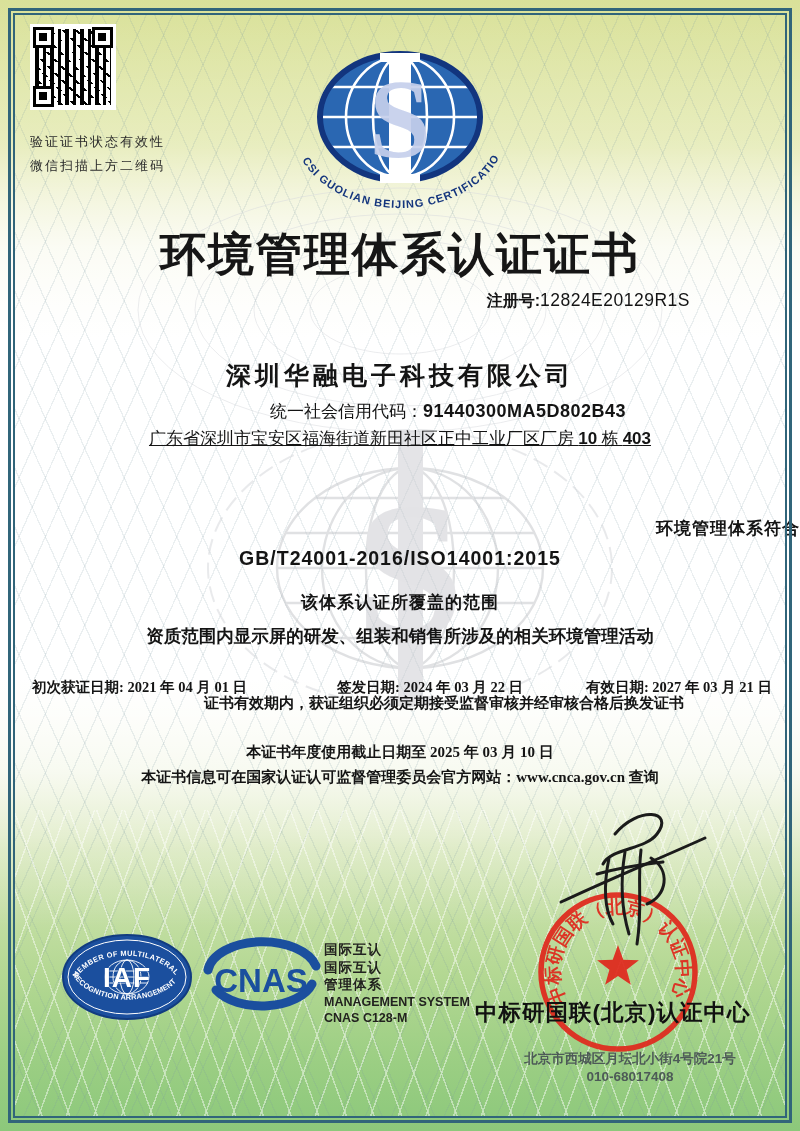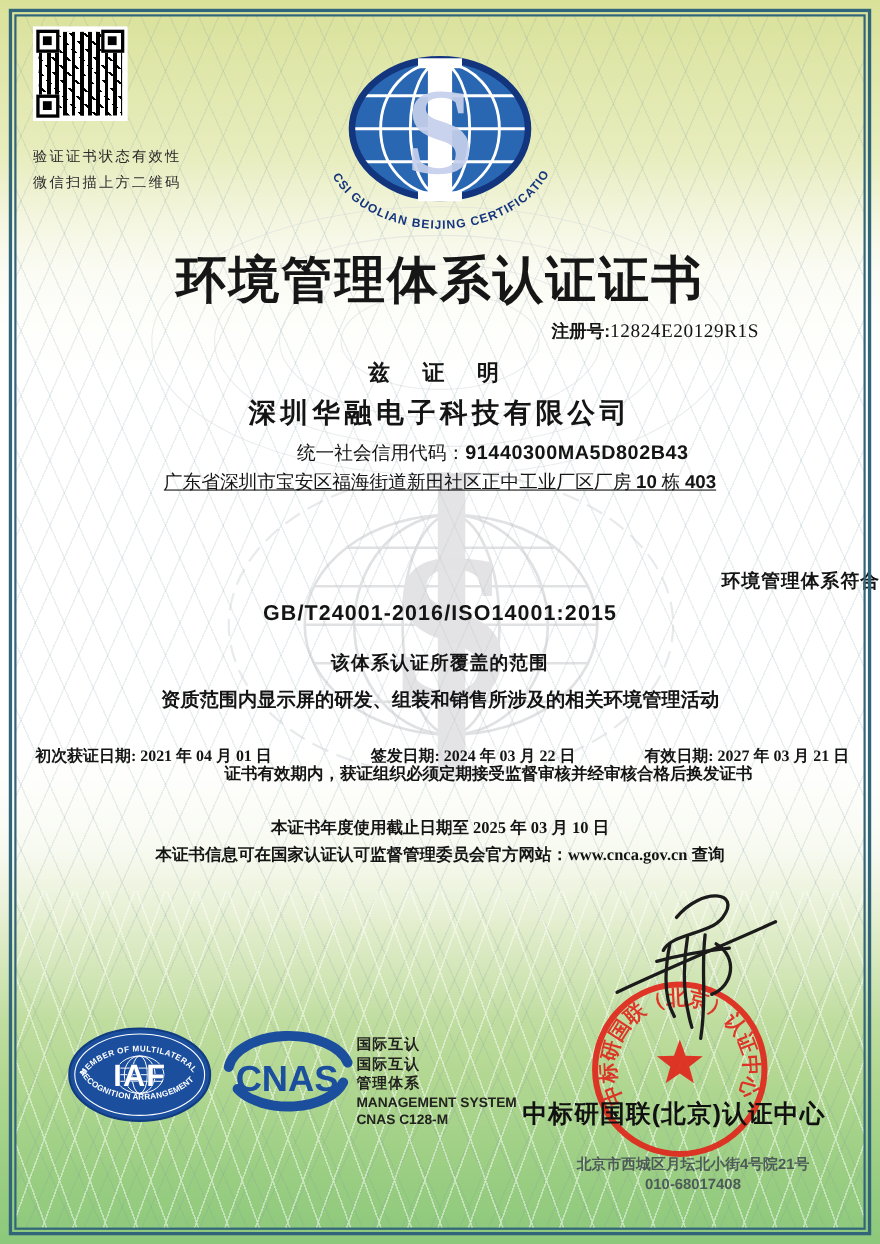--- a/index.html
+++ b/index.html
@@ -36,21 +36,21 @@
       repeating-linear-gradient(90deg,#000 0 3.5px, transparent 3.5px 7.5px),
       repeating-linear-gradient(0deg, transparent 0 3.6px, #fff 3.6px 7.1px),
       repeating-linear-gradient(45deg,#000 0 2px, transparent 2px 9px);}
   .qr .f{position:absolute;width:21px;height:21px;border:3.2px solid #000;background:#fff;box-sizing:border-box;}
   .qr .f::after{content:'';position:absolute;left:3.4px;top:3.4px;width:8px;height:8px;background:#000;}
   .f.tl{left:3px;top:3px;} .f.tr{right:3px;top:3px;} .f.bl{left:3px;bottom:3px;}
   .qr-cap{left:30px;width:190px;font-size:13px;letter-spacing:2px;color:#2b2b2b;z-index:3;}
   .title{top:224px;font-size:46px;font-weight:900;letter-spacing:2px;color:#161616;z-index:3;}
   .reg{left:0;width:690px;top:290px;text-align:right;z-index:3;}
   .reg-label{font-weight:800;font-size:16px;}
-  .reg-num{font-family:Liberation Serif, serif;font-size:17.5px;letter-spacing:.5px;}
+  .reg-num{font-family:Liberation Sans, sans-serif;font-size:17.5px;letter-spacing:.5px;}
   .certify-heading{top:325px;font-size:20px;font-weight:800;letter-spacing:12px;z-index:3;}
   .company{top:359px;font-size:25px;font-weight:800;letter-spacing:4px;z-index:3;}
   .credit{top:400px;font-size:17px;z-index:3;padding-left:48px;}
   .credit b{font-size:18px;letter-spacing:.5px;font-family:"Liberation Sans",sans-serif;}
   .addr{top:427px;font-size:17px;z-index:3;text-decoration:underline;}
   .addr b{font-family:"Liberation Sans",sans-serif;font-size:17px;}
   .conform{top:517px;font-size:17px;font-weight:800;letter-spacing:1px;z-index:3;text-align:right;}
   .stdcode{top:547px;font-size:19.5px;font-weight:800;letter-spacing:1px;z-index:3;}
   .scopehead{top:591px;font-size:17px;font-weight:800;letter-spacing:1px;z-index:3;}
   .scope{top:624px;font-size:17.5px;font-weight:800;z-index:3;}
@@ -137,21 +137,20 @@
     <text font-size="11" font-weight="bold" fill="#14357d" letter-spacing="1">
       <textPath href="#lg-arc" startOffset="4">CSI GUOLIAN BEIJING CERTIFICATION CENTER</textPath>
     </text>
   </svg>
 
   <div class="abs ctr title">环境管理体系认证证书</div>
   <div class="abs reg">
     <span class="reg-label">注册号:</span><span class="reg-num">12824E20129R1S</span>
   </div>
 
-  <div class="abs ctr certify-heading">兹 证 明</div>
   <div class="abs ctr company">深圳华融电子科技有限公司</div>
   <div class="abs ctr credit serif">
     <span>统一社会信用代码：</span><b>91440300MA5D802B43</b>
   </div>
   <div class="abs ctr addr serif">
     <span>广东省深圳市宝安区福海街道新田社区正中工业厂区厂房 </span><b>10</b><span> 栋 </span><b>403</b>
   </div>
 
   <div class="abs ctr conform">环境管理体系符合</div>
   <div class="abs ctr stdcode">GB/T24001-2016/ISO14001:2015</div>

